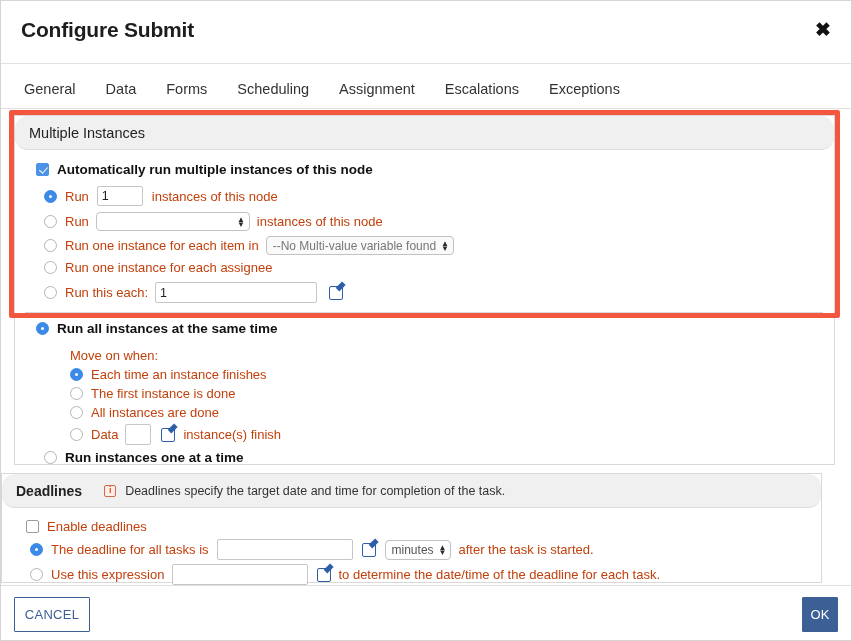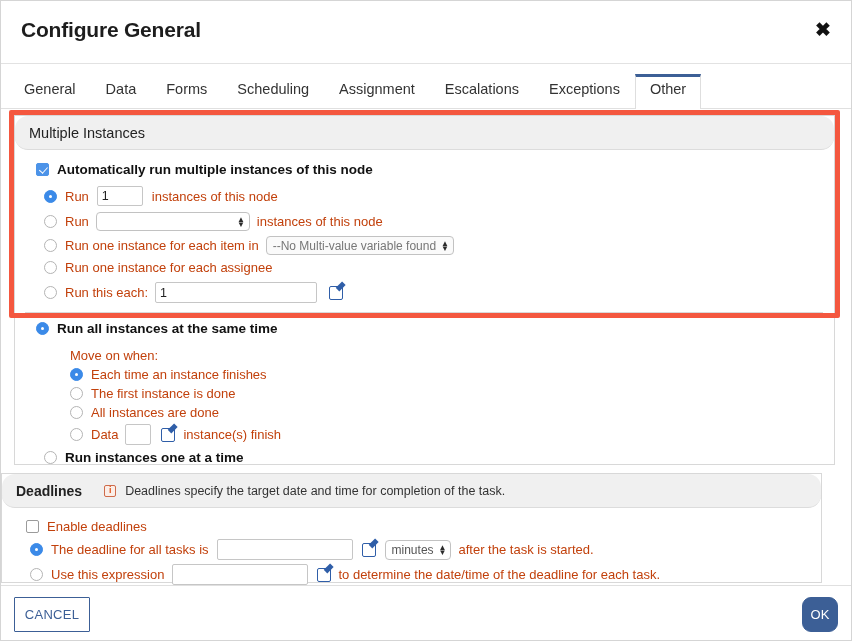--- a/index.html
+++ b/index.html
@@ -323,44 +323,43 @@
     position: absolute;
     right: 13px;
     top: 11px;
     width: 36px; height: 35px;
     border: 1px solid #3c5f96;
     background: #3c5f96;
     color: #ffffff;
     font-size: 13px;
     font-family: "Liberation Sans", sans-serif;
     cursor: pointer;
-    border-radius: 9px;
+    border-radius: 1px;
   }
 
   .abs { position: absolute; }
 </style>
 </head>
 <body>
 
 <div id="app">
 
   <div class="dlg-header">
-    <div class="dlg-title">Configure General</div>
+    <div class="dlg-title">Configure Submit</div>
     <div class="dlg-close">✖</div>
   </div>
 
   <div class="tab-bar">
     <div class="tab">General</div>
     <div class="tab">Data</div>
     <div class="tab">Forms</div>
     <div class="tab">Scheduling</div>
     <div class="tab">Assignment</div>
     <div class="tab">Escalations</div>
     <div class="tab">Exceptions</div>
-    <div class="tab active">Other</div>
   </div>
 
   <div class="dlg-body">
 
     <div class="panel" id="panel-multi">
       <div class="panel-head">
         <span class="ph-title">Multiple Instances</span>
       </div>
       <div class="panel-body">
 

